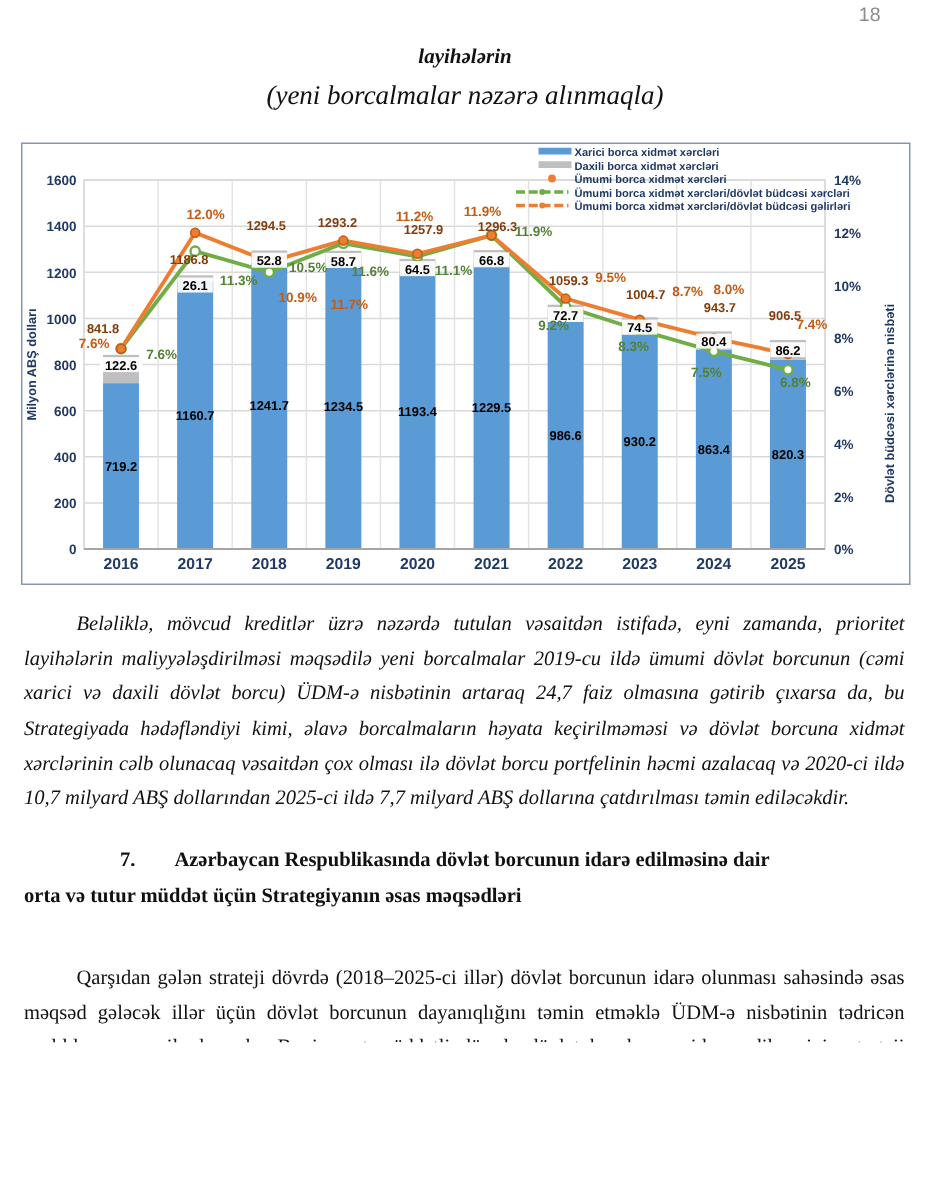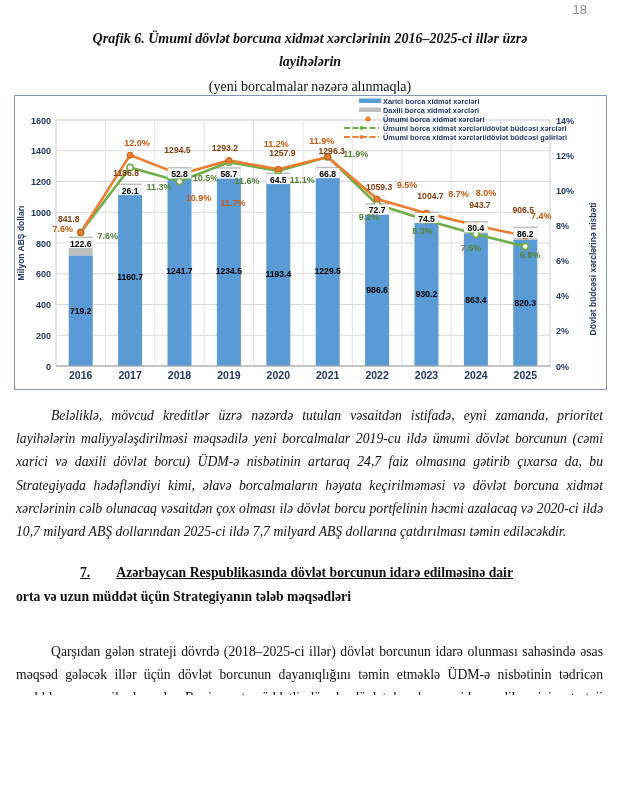--- a/index.html
+++ b/index.html
@@ -2,50 +2,49 @@
 <html><head>
 <meta charset="utf-8">
 <style>
   html,body{margin:0;padding:0;background:#ffffff;}
   .page{position:relative;width:620px;height:695px;background:#ffffff;overflow:hidden;
         font-family:"Liberation Serif","DejaVu Serif",serif;color:#111;}
   .pageno{position:absolute;top:2px;right:33px;font-family:"Liberation Sans","DejaVu Sans",sans-serif;
           font-size:13px;color:#8c8c8c;}
   .titleblock{position:absolute;top:27px;left:28px;right:28px;text-align:center;line-height:23px;}
   .titleline{font-weight:bold;font-style:italic;font-size:14px;}
-  .subtitle{font-size:14px;margin-top:2px;}
+  .subtitle{font-style:italic;font-size:18px;margin-top:2px;}
   .chartbox{position:absolute;left:14px;top:95px;width:591px;height:293px;
             border:1px solid #8496B0;background:#fff;box-sizing:content-box;}
   .para{position:absolute;left:16px;width:587px;font-size:13.7px;line-height:23.3px;
         text-align:justify;text-indent:35px;}
   .p1{top:390px;font-style:italic;}
   .p2{top:626px;}
   .heading{position:absolute;left:16px;width:587px;top:561px;font-weight:bold;
            font-size:13.7px;line-height:24px;}
-  .hl1{padding-left:64px;text-decoration:underline;}
+  .hl1{padding-left:64px;}
   .hsp{display:inline-block;width:26px;}
   
   svg text{font-family:"Liberation Sans","DejaVu Sans",sans-serif;}
   .ax{font-weight:bold;font-size:9px;fill:#1F3864;}
   .yr{font-weight:bold;font-size:10.5px;fill:#1F3864;}
   .axt{font-weight:bold;font-size:8.5px;fill:#1F3864;}
   .leg{font-weight:bold;font-size:7.4px;fill:#1F3864;}
   .tot{font-weight:bold;font-size:8.6px;fill:#843C0C;}
   .opc{font-weight:bold;font-size:9px;fill:#C55A11;}
   .gpc{font-weight:bold;font-size:9px;fill:#538135;}
   .blk{font-weight:bold;font-size:8.6px;fill:#000;}
 </style>
 </head>
 <body>
 
 <div class="page">
   <div class="pageno">18</div>
 
   <div class="titleblock">
-    <div class="titleline">Qrafik 6. Ümumi dövlət borcuna xidmət xərclərinin 2016–2025-ci illər üzrə</div>
     <div class="titleline">layihələrin</div>
     <div class="subtitle">(yeni borcalmalar nəzərə alınmaqla)</div>
   </div>
 
   <div class="chartbox">
     <svg id="chart-svg" width="589" height="291" viewBox="0 0 589 291">
         <g>
           <line x1="41" x2="535" y1="270" y2="270" stroke="#D9D9D9" stroke-width="1"></line>
           <line x1="41" x2="535" y1="239.25" y2="239.25" stroke="#D9D9D9" stroke-width="1"></line>
           <line x1="41" x2="535" y1="208.5" y2="208.5" stroke="#D9D9D9" stroke-width="1"></line>
@@ -224,17 +223,17 @@
         </g>
       </svg>
   </div>
 
   <p class="para p1">Beləliklə, mövcud kreditlər üzrə nəzərdə tutulan vəsaitdən istifadə, eyni zamanda, prioritet layihələrin maliyyələşdirilməsi məqsədilə yeni borcalmalar 2019-cu ildə ümumi dövlət borcunun (cəmi xarici və daxili dövlət borcu) ÜDM-ə nisbətinin artaraq 24,7 faiz olmasına gətirib çıxarsa da, bu Strategiyada hədəfləndiyi kimi, əlavə borcalmaların həyata keçirilməməsi və dövlət borcuna xidmət xərclərinin cəlb olunacaq vəsaitdən çox olması ilə dövlət borcu portfelinin həcmi azalacaq və 2020-ci ildə 10,7 milyard ABŞ dollarından 2025-ci ildə 7,7 milyard ABŞ dollarına çatdırılması təmin ediləcəkdir.</p>
 
   <div class="heading">
     <div class="hl1">
       <span>7.</span><span class="hsp"></span><span>Azərbaycan Respublikasında dövlət borcunun idarə edilməsinə dair</span>
     </div>
-    <div class="hl2">orta və uzun müddət üçün Strategiyanın tələb məqsədləri</div>
+    <div class="hl2">orta və tutur müddət üçün Strategiyanın əsas məqsədləri</div>
   </div>
 
   <p class="para p2">Qarşıdan gələn strateji dövrdə (2018–2025-ci illər) dövlət borcunun idarə olunması sahəsində əsas məqsəd gələcək illər üçün dövlət borcunun dayanıqlığını təmin etməklə ÜDM-ə nisbətinin tədricən azaldılmasına nail olmaqdır. Bu isə ortamüddətli dövrdə dövlət borclarının idarə edilməsinin strateji çərçivəsinin yaradılmasını, habelə xərc və risklərin müvafiq tarazlığı nəzərə alınaraq, ən optimal maliyyə alətlərinin seçilməsini tələb edir. Qeyd olunan strateji çərçivə daxili borcalmanı təkcə alternativ maliyyələşmə mənbəyi kimi deyil, eyni zamanda, daxili maliyyə bazarlarının inkişafı üçün zəruri alət kimi nəzərdə tutur.</p>
 </div>
 
 </body></html>

